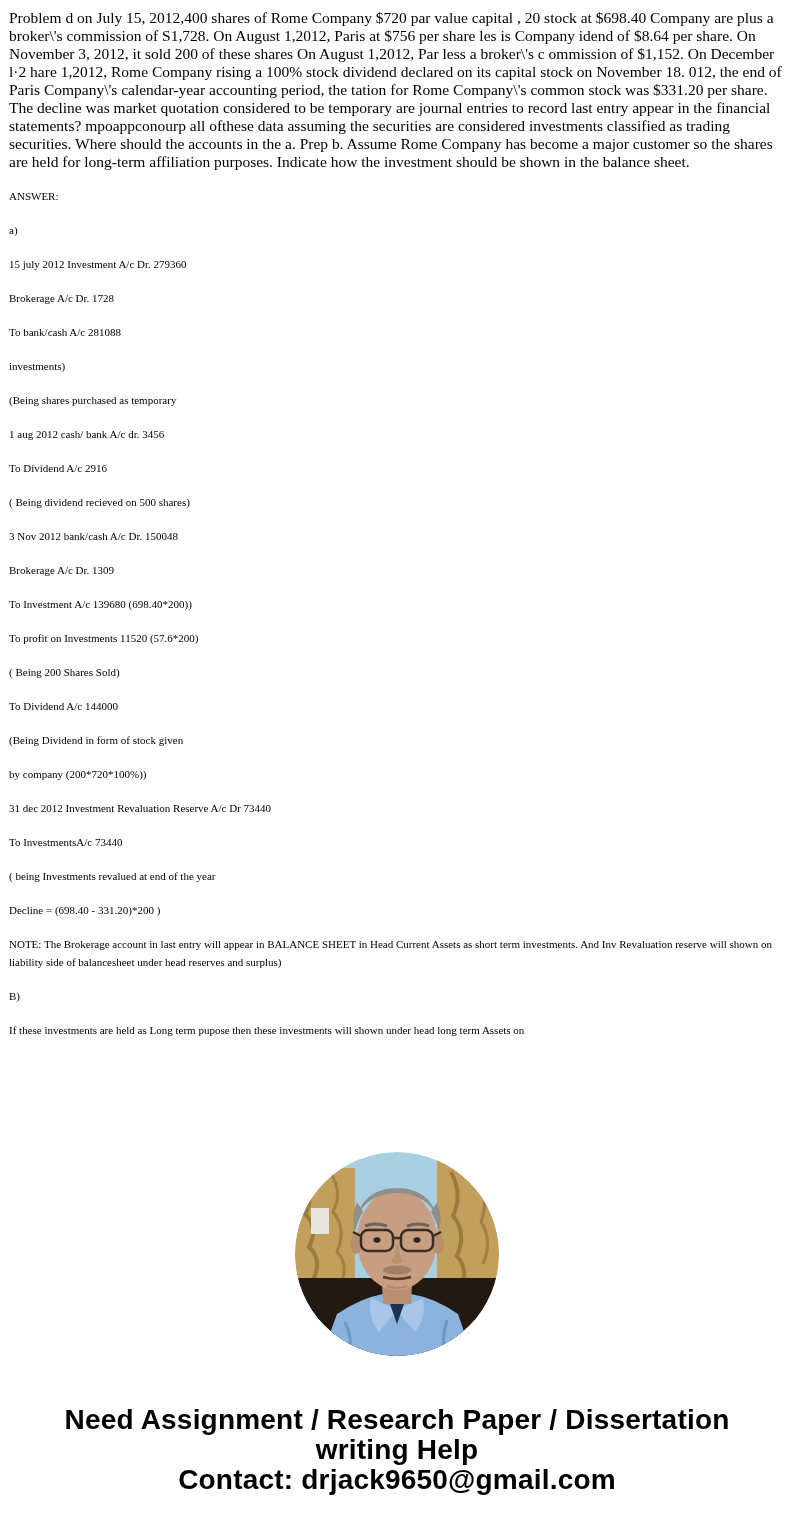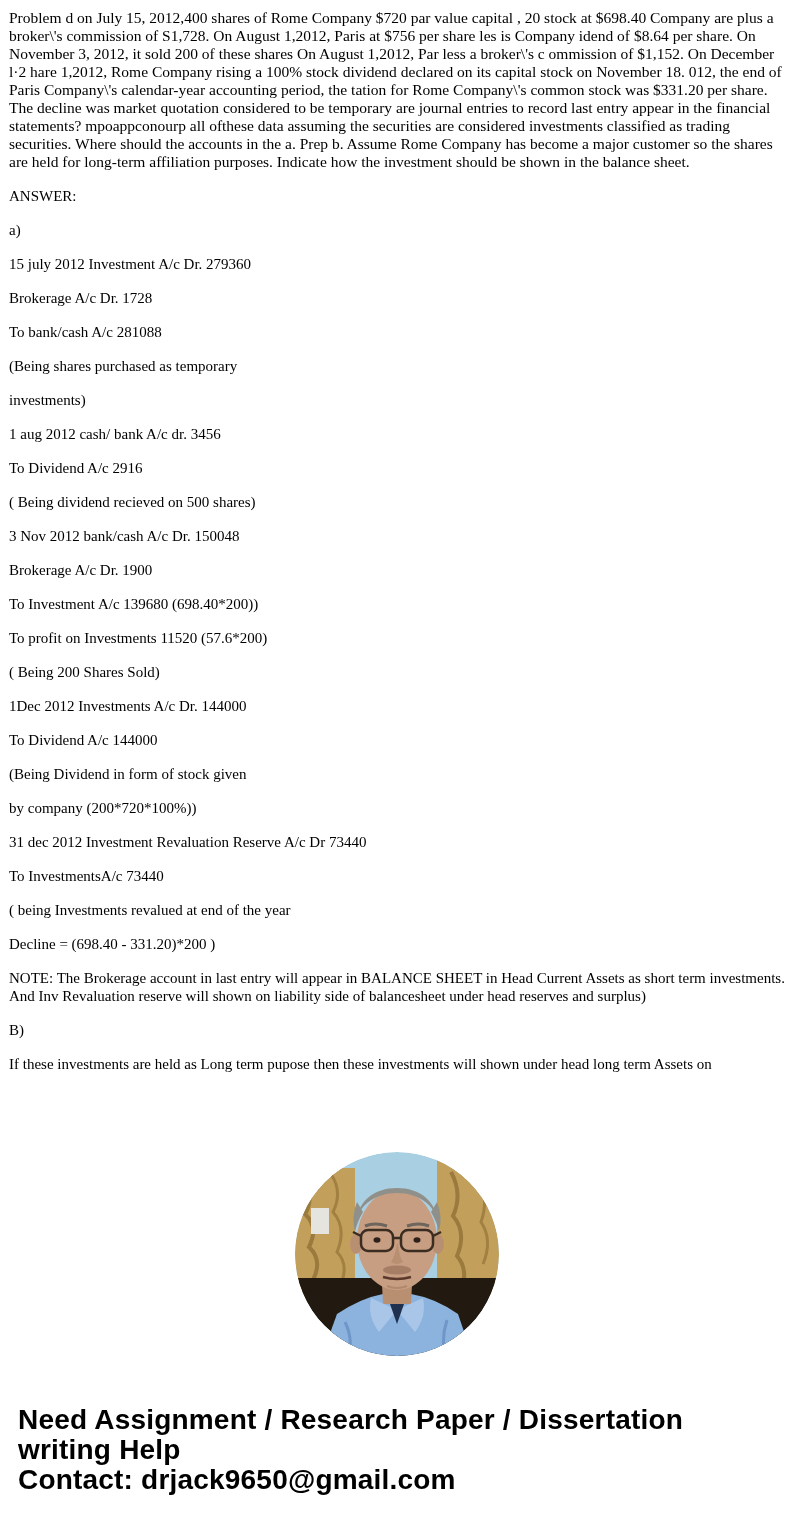--- a/index.html
+++ b/index.html
@@ -25,64 +25,64 @@
     line-height: 18px;
   }
   .solution-heading {
     margin: 21px 0 0 0;
     font-size: 17.5px;
     line-height: 20px;
     font-weight: 700;
   }
   .ans {
     margin: 16px 0 0 0;
-    font-size: 15px;
+    font-size: 11px;
     line-height: 18px;
   }
   .avatar-wrap {
     width: 204px;
     height: 204px;
     margin: 26px auto 0 auto;
     border-radius: 50%;
     overflow: hidden;
   }
   .avatar-wrap svg { display: block; }
   .footer {
     margin: 49px 18px 0 18px;
+    text-align: center;
     font-family: "Liberation Sans", "DejaVu Sans", sans-serif;
     font-weight: 700;
     font-size: 28px;
     line-height: 30px;
     letter-spacing: 0.2px;
     color: #000000;
   }
   .footer div { margin: 0; }
 </style>
 </head>
 <body>
 
 <div class="content">
   <p class="problem">Problem d on July 15, 2012,400 shares of Rome Company $720 par value capital , 20 stock at $698.40 Company are plus a broker\'s commission of S1,728. On August 1,2012, Paris at $756 per share les is Company idend of $8.64 per share. On November 3, 2012, it sold 200 of these shares On August 1,2012, Par less a broker\'s c ommission of $1,152. On December l·2 hare 1,2012, Rome Company rising a 100% stock dividend declared on its capital stock on November 18. 012, the end of Paris Company\'s calendar-year accounting period, the tation for Rome Company\'s common stock was $331.20 per share. The decline was market quotation considered to be temporary are journal entries to record last entry appear in the financial statements? mpoappconourp all ofthese data assuming the securities are considered investments classified as trading securities. Where should the accounts in the a. Prep b. Assume Rome Company has become a major customer so the shares are held for long-term affiliation purposes. Indicate how the investment should be shown in the balance sheet.</p>
   <div>
       <p class="ans">ANSWER:</p>
       <p class="ans">a)</p>
       <p class="ans">15 july 2012 Investment A/c Dr. 279360</p>
       <p class="ans">Brokerage A/c Dr. 1728</p>
       <p class="ans">To bank/cash A/c 281088</p>
+      <p class="ans">investments)</p>
       <p class="ans">(Being shares purchased as temporary</p>
-      <p class="ans">investments)</p>
       <p class="ans">1 aug 2012 cash/ bank A/c dr. 3456</p>
       <p class="ans">To Dividend A/c 2916</p>
       <p class="ans">( Being dividend recieved on 500 shares)</p>
       <p class="ans">3 Nov 2012 bank/cash A/c Dr. 150048</p>
-      <p class="ans">Brokerage A/c Dr. 1900</p>
+      <p class="ans">Brokerage A/c Dr. 1309</p>
       <p class="ans">To Investment A/c 139680 (698.40*200))</p>
       <p class="ans">To profit on Investments 11520 (57.6*200)</p>
       <p class="ans">( Being 200 Shares Sold)</p>
-      <p class="ans">1Dec 2012 Investments A/c Dr. 144000</p>
       <p class="ans">To Dividend A/c 144000</p>
       <p class="ans">(Being Dividend in form of stock given</p>
       <p class="ans">by company (200*720*100%))</p>
       <p class="ans">31 dec 2012 Investment Revaluation Reserve A/c Dr 73440</p>
       <p class="ans">To InvestmentsA/c 73440</p>
       <p class="ans">( being Investments revalued at end of the year</p>
       <p class="ans">Decline = (698.40 - 331.20)*200 )</p>
       <p class="ans">NOTE: The Brokerage account in last entry will appear in BALANCE SHEET in Head Current Assets as short term investments. And Inv Revaluation reserve will shown on liability side of balancesheet under head reserves and surplus)</p>
       <p class="ans">B)</p>
       <p class="ans">If these investments are held as Long term pupose then these investments will shown under head long term Assets on</p>

